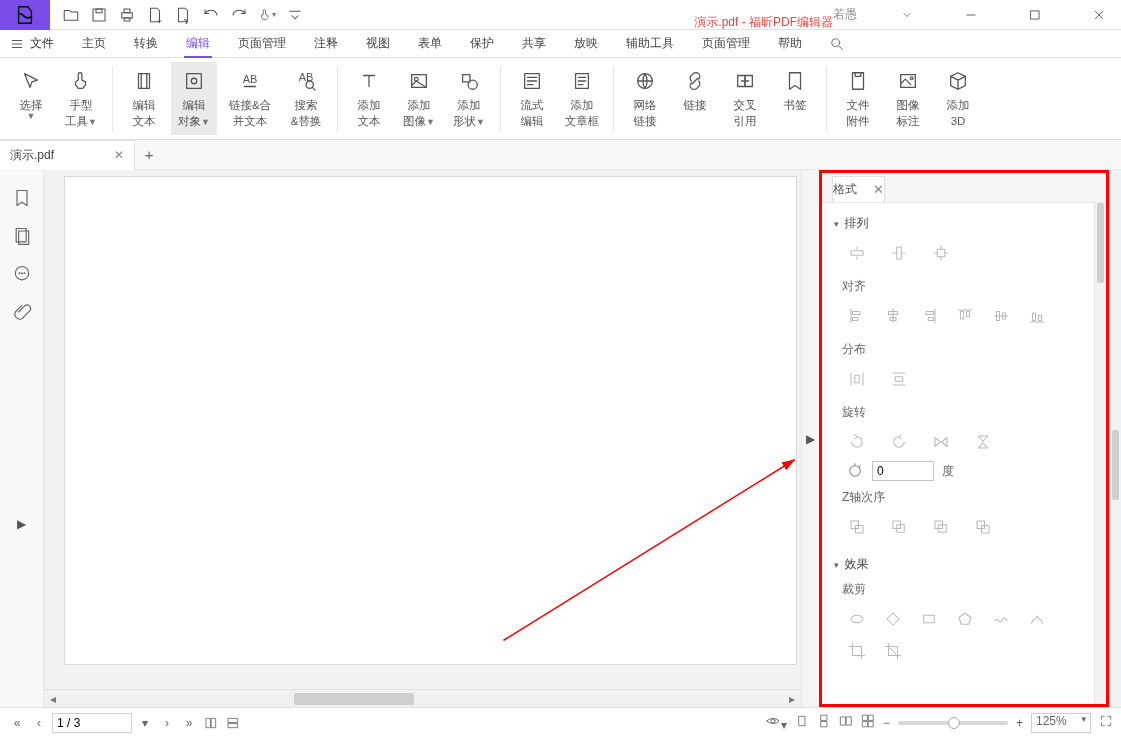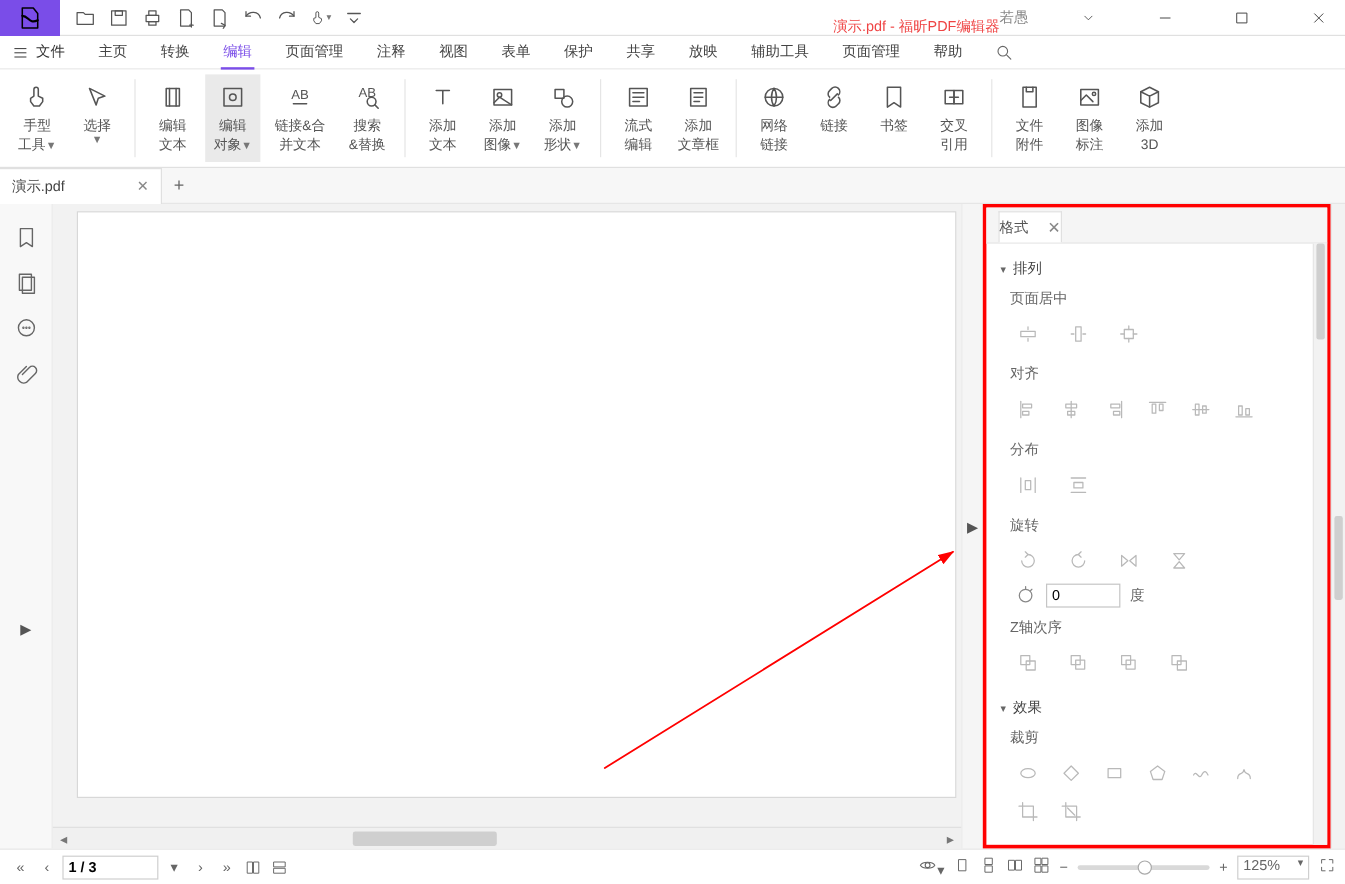--- a/index.html
+++ b/index.html
@@ -75,21 +75,21 @@
 .degrow { display:flex; align-items:center; gap: 8px; padding-left: 12px; margin-bottom: 8px;}
 .degrow input { width: 62px; height: 20px; border:1px solid #c5c5c5; padding:0 4px; font-size:12px;}
 .degrow .deglbl { color:#666; font-size:12px; }
 .vscroll { width: 12px; background:#f2f2f2; border-left:1px solid #e6e6e6; position:relative;}
 .vscroll .vthumb { position:absolute; left:2px; right:2px; top:0; height:80px; background:#cfcfcf; border-radius:2px;}
 
 
 .statusbar { height: 30px; border-top:1px solid #e0e0e0; background:#fff; display:flex; align-items:center; padding: 0 8px; gap:8px; }
 .statusbar .pgnav { display:flex; align-items:center; gap:4px; color:#666; }
 .statusbar .pgnav .nbtn{ width:18px; height:18px; display:flex; align-items:center; justify-content:center;}
-.statusbar .pginput { width: 80px; height: 20px; border:1px solid #cfcfcf; padding:0 4px; font-size:12px;font-weight:bold;}
+.statusbar .pginput { width: 80px; height: 20px; border:1px solid #cfcfcf; padding:0 4px; font-size:12px;}
 .statusbar .spacer{ flex:1;}
 .statusbar .rtools { display:flex; align-items:center; gap:8px; color:#666;}
 .statusbar .zoomslider { width: 110px; height: 4px; background:#d9d9d9; position:relative; border-radius:2px;}
 .statusbar .zoomslider .knob { position:absolute; top:-4px; left:50px; width:12px; height:12px; border-radius:50%; background:#fff; border:1px solid #aaa;}
 .statusbar .zoombox { width: 60px; height: 20px; border:1px solid #cfcfcf; display:flex; align-items:flex-start; padding:0 4px; font-size:12px; justify-content:space-between;}
 
 svg { fill:none; stroke:currentColor; stroke-width:1.4; stroke-linecap:round; stroke-linejoin:round; }
 </style>
 </head>
 <body>
@@ -210,34 +210,34 @@
           <circle cx="10" cy="10" r="6"></circle>
           <path d="M15 15l5 5"></path>
         </svg>
       </div>
 </div>
 
 <div class="ribbon" id="ribbon">
       <div class="rbtn">
         <div class="icnbox">
           <svg viewBox="0 0 24 24">
+            <path d="M5 4l14 7-6 2-2 6z"></path>
+          </svg>
+        </div>
+        <div class="lbl">选择</div>
+        <div class="drop">▼</div>
+      </div>
+      <div class="rbtn">
+        <div class="icnbox">
+          <svg viewBox="0 0 24 24">
             <path d="M9 11V5a2 2 0 0 1 4 0v6l4 2v3l-3 4H9l-3-4v-3z"></path>
           </svg>
         </div>
         <div class="lbl">手型</div>
         <div class="lbl">工具<span class="drop">▼</span></div>
-      </div>
-      <div class="rbtn">
-        <div class="icnbox">
-          <svg viewBox="0 0 24 24">
-            <path d="M5 4l14 7-6 2-2 6z"></path>
-          </svg>
-        </div>
-        <div class="lbl">选择</div>
-        <div class="drop">▼</div>
       </div>
       <div class="vsep"></div>
       <div class="rbtn">
         <div class="icnbox">
           <svg viewBox="0 0 24 24">
             <rect x="6" y="4" width="12" height="16"></rect>
             <path d="M9 4v16M15 4v16"></path>
           </svg>
         </div>
         <div class="lbl">编辑</div>
@@ -341,35 +341,35 @@
         <div class="icnbox">
           <svg viewBox="0 0 24 24">
             <path d="M9 15l6-6M8 12a4 4 0 0 1 0-6l2-2a4 4 0 0 1 6 6M16 12a4 4 0 0 1 0 6l-2 2a4 4 0 0 1-6-6"></path>
           </svg>
         </div>
         <div class="lbl">链接</div>
       </div>
       <div class="rbtn">
         <div class="icnbox">
           <svg viewBox="0 0 24 24">
-            <path d="M6 3h12v18l-6-4-6 4z"></path>
-          </svg>
-        </div>
-        <div class="lbl">书签</div>
-      </div>
-      <div class="rbtn">
-        <div class="icnbox">
-          <svg viewBox="0 0 24 24">
             <rect x="4" y="6" width="8" height="12"></rect>
             <rect x="12" y="6" width="8" height="12"></rect>
             <path d="M8 12h8"></path>
           </svg>
         </div>
         <div class="lbl">交叉</div>
         <div class="lbl">引用</div>
+      </div>
+      <div class="rbtn">
+        <div class="icnbox">
+          <svg viewBox="0 0 24 24">
+            <path d="M6 3h12v18l-6-4-6 4z"></path>
+          </svg>
+        </div>
+        <div class="lbl">书签</div>
       </div>
       <div class="vsep"></div>
       <div class="rbtn">
         <div class="icnbox">
           <svg viewBox="0 0 24 24">
             <rect x="6" y="3" width="12" height="18"></rect>
             <path d="M9 3v4h6V3"></path>
           </svg>
         </div>
         <div class="lbl">文件</div>
@@ -464,21 +464,20 @@
       </div>
     </div>
     <div style="flex:1;display:flex;min-height:0;">
     <div class="panelbody">
       <div class="section">
         <div class="sechead">
                 <span class="tri">▾</span>
                 <span>排列</span>
               </div>
 
-        <div class="subhead">页面居中</div>
         <div class="iconrow">
           <span class="picn">
                   <svg viewBox="0 0 24 24">
                     <rect x="4" y="9" width="16" height="6"></rect>
                     <path d="M12 4v3M12 17v3"></path>
                   </svg>
                 </span>
           <span class="picn">
                   <svg viewBox="0 0 24 24">
                     <rect x="9" y="4" width="6" height="16"></rect>

